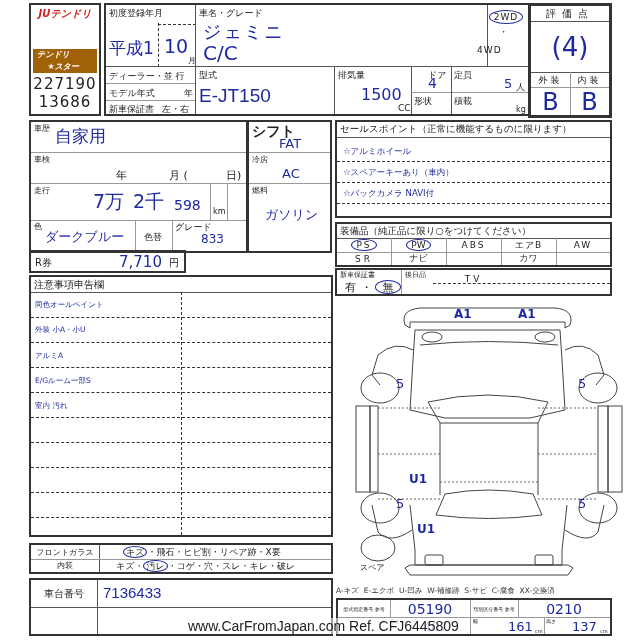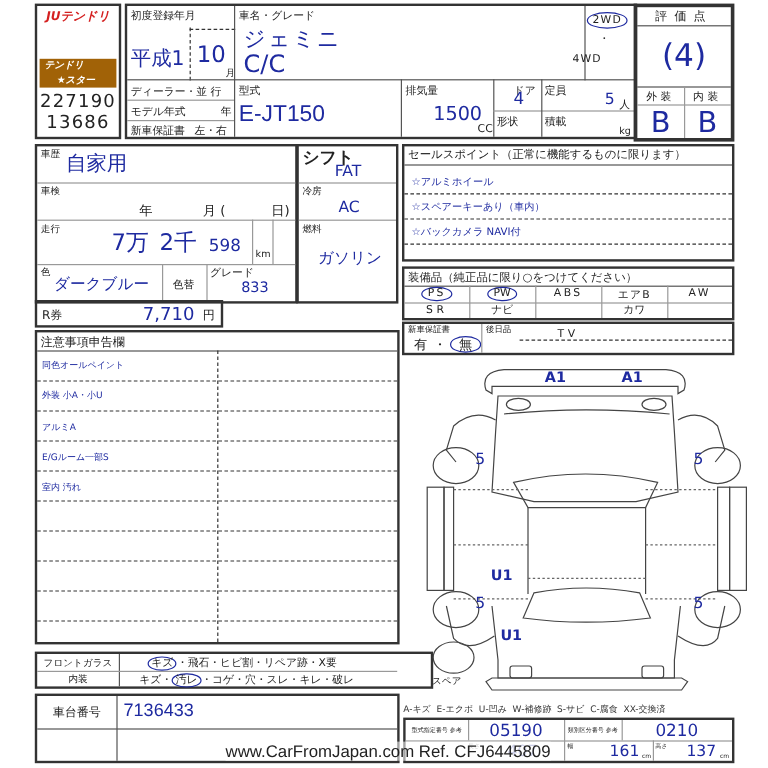--- a/index.html
+++ b/index.html
@@ -231,21 +231,21 @@
   <div class="abs blue" style="left:4px;top:99px;font-size:7.5px;">E/Gルーム一部S</div>
   <div class="abs dash-h" style="left:0;top:115px;width:300px;"></div>
   <div class="abs blue" style="left:4px;top:124px;font-size:7.5px;">室内 汚れ</div>
   <div class="abs dash-h" style="left:0;top:140px;width:300px;"></div>
   <div class="abs dash-h" style="left:0;top:165px;width:300px;"></div>
   <div class="abs dash-h" style="left:0;top:190px;width:300px;"></div>
   <div class="abs dash-h" style="left:0;top:215px;width:300px;"></div>
   <div class="abs dash-h" style="left:0;top:240px;width:300px;"></div>
 </div>
 
-<div class="abs box" style="left:29px;top:543px;width:332px;height:31px;">
+<div class="abs box" style="left:29px;top:543px;width:304px;height:31px;">
   <div class="abs center" style="left:0;top:0;width:68px;height:14px;font-size:8px;">
       <span>フロントガラス</span>
     </div>
   <div class="abs center" style="left:0;top:14px;width:68px;height:13px;font-size:8px;">
       <span>内装</span>
     </div>
   <div class="abs" style="left:68px;top:0;height:27px;border-left:1px solid #555;"></div>
   <div class="abs" style="left:0;top:14px;width:300px;border-top:1px solid #999;"></div>
 
   <div class="abs" style="left:92px;top:1px;font-size:9px;white-space:nowrap;">

